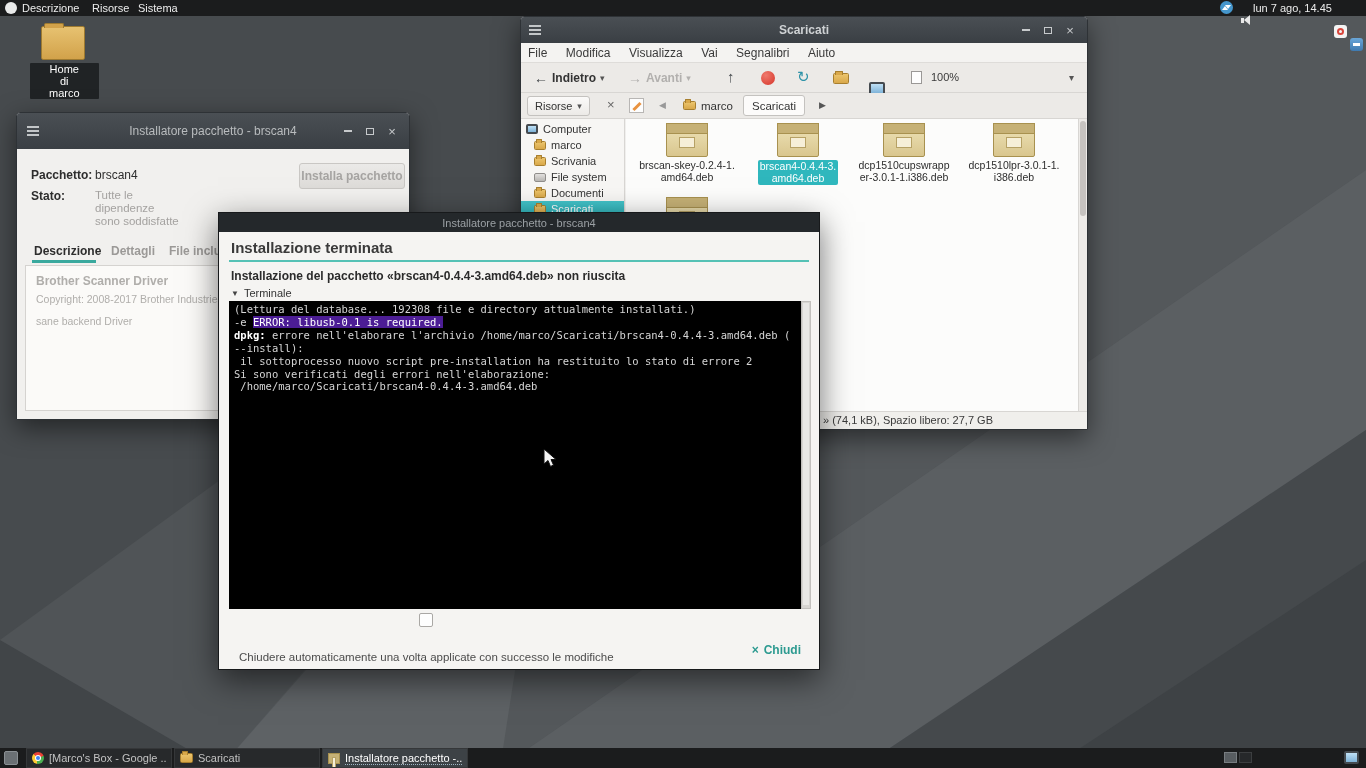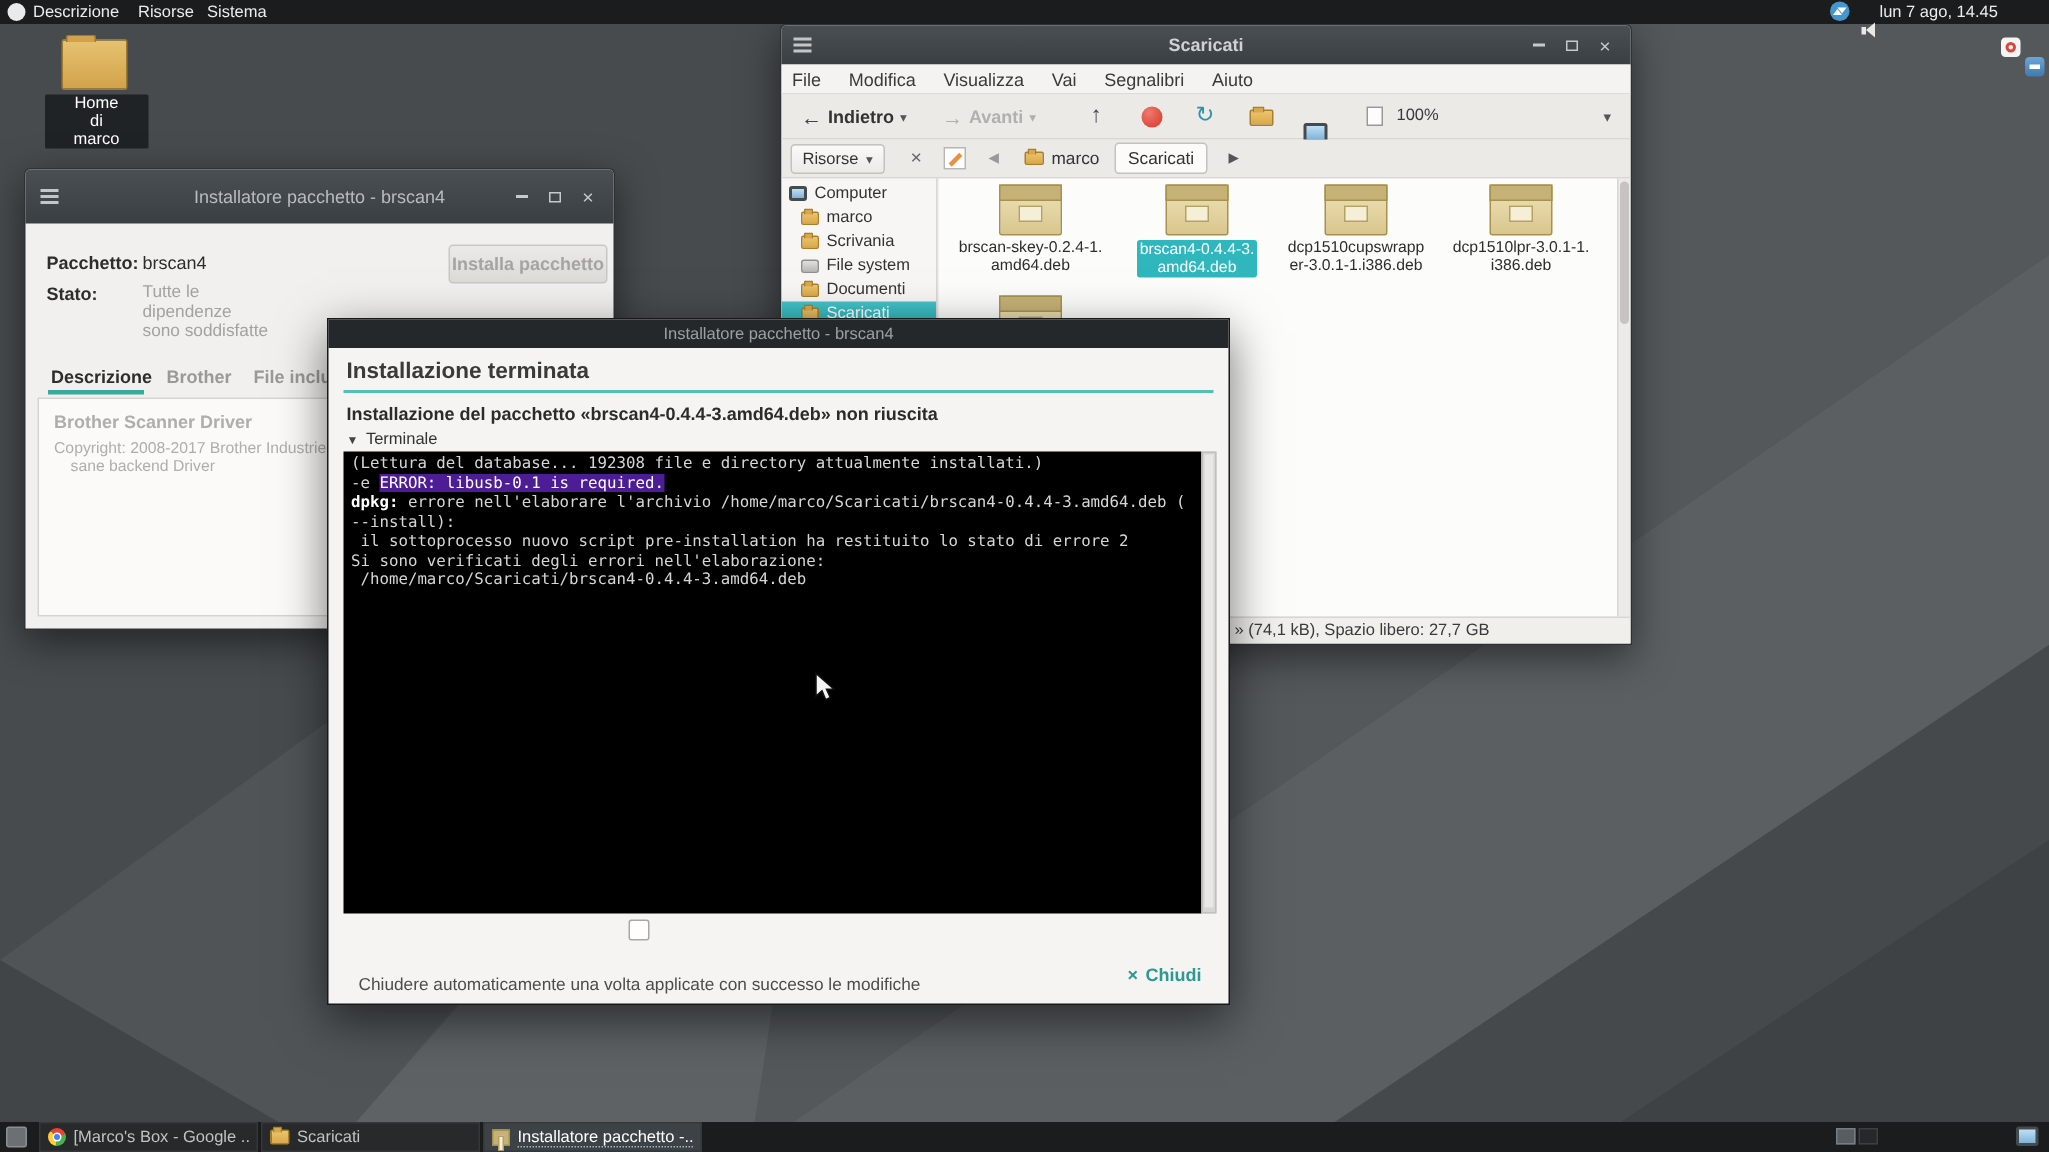--- a/index.html
+++ b/index.html
@@ -318,26 +318,26 @@
       <div class="wc">×</div>
     </div>
   </div>
   <div class="inst-label" style="left:14px;top:55px;">Pacchetto:</div>
   <div class="inst-value" style="left:78px;top:55px;">brscan4</div>
   <div class="install-btn">Installa pacchetto</div>
   <div class="inst-label" style="left:14px;top:76px;">Stato:</div>
   <div class="inst-status" style="left:78px;top:76px;">Tutte le dipendenze sono soddisfatte</div>
   <div class="inst-tab active" style="left:17px;top:131px;">Descrizione</div>
   <div class="tab-underline" style="left:15px;top:147px;width:64px;"></div>
-  <div class="inst-tab" style="left:94px;top:131px;">Brother</div>
+  <div class="inst-tab" style="left:94px;top:131px;">Dettagli</div>
   <div class="inst-tab" style="left:152px;top:131px;">File inclusi</div>
   <div class="desc-box">
     <div class="desc-title">Brother Scanner Driver</div>
     <div class="desc-text" style="top:27px;">Copyright: 2008-2017 Brother Industries,</div>
-    <div class="desc-text" style="top:39px;margin-left:11px;">sane backend Driver</div>
+    <div class="desc-text" style="top:49px;">sane backend Driver</div>
   </div>
 </div>
 
 <div id="dlg" class="window">
   <div class="dlg-titlebar">
     <span>Installatore pacchetto - brscan4</span>
   </div>
   <div class="dlg-heading">Installazione terminata</div>
   <div class="dlg-rule"></div>
   <div class="dlg-message">Installazione del pacchetto «brscan4-0.4.4-3.amd64.deb» non riuscita</div>

